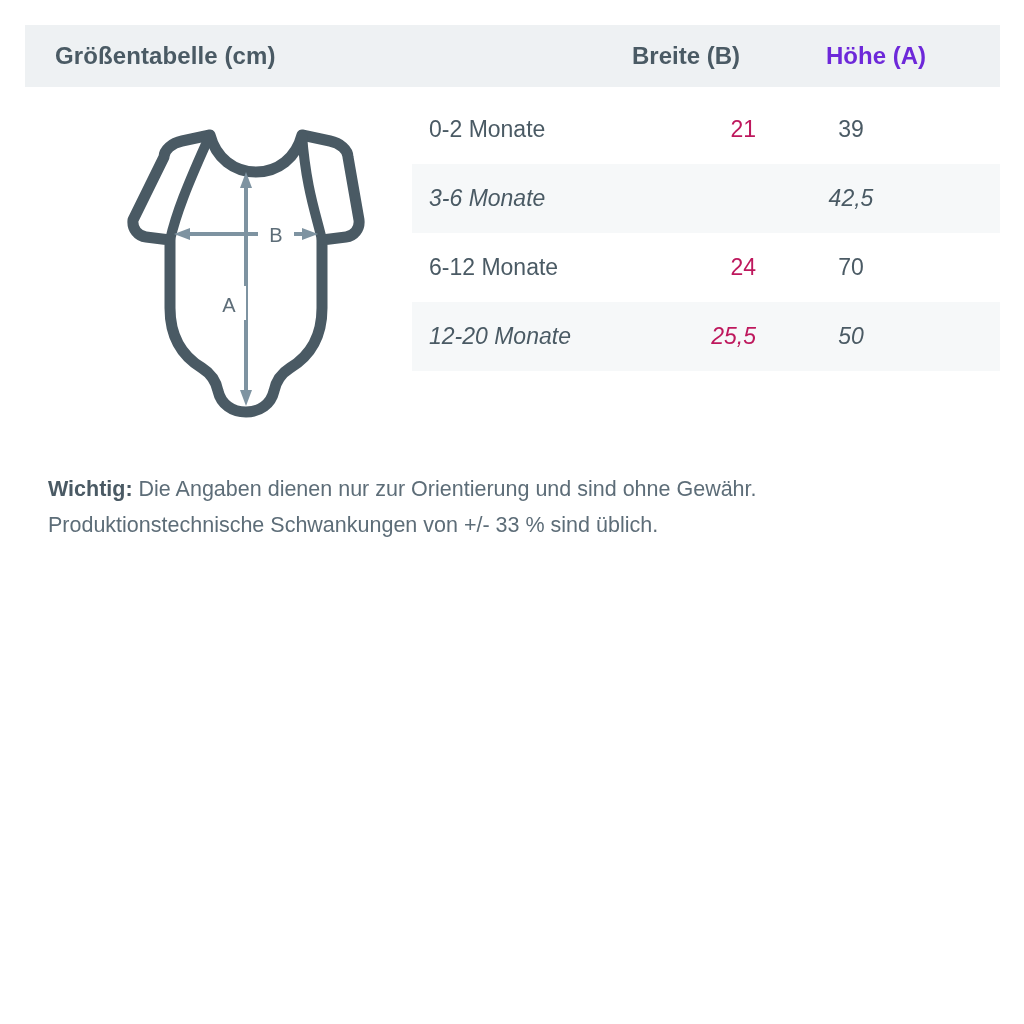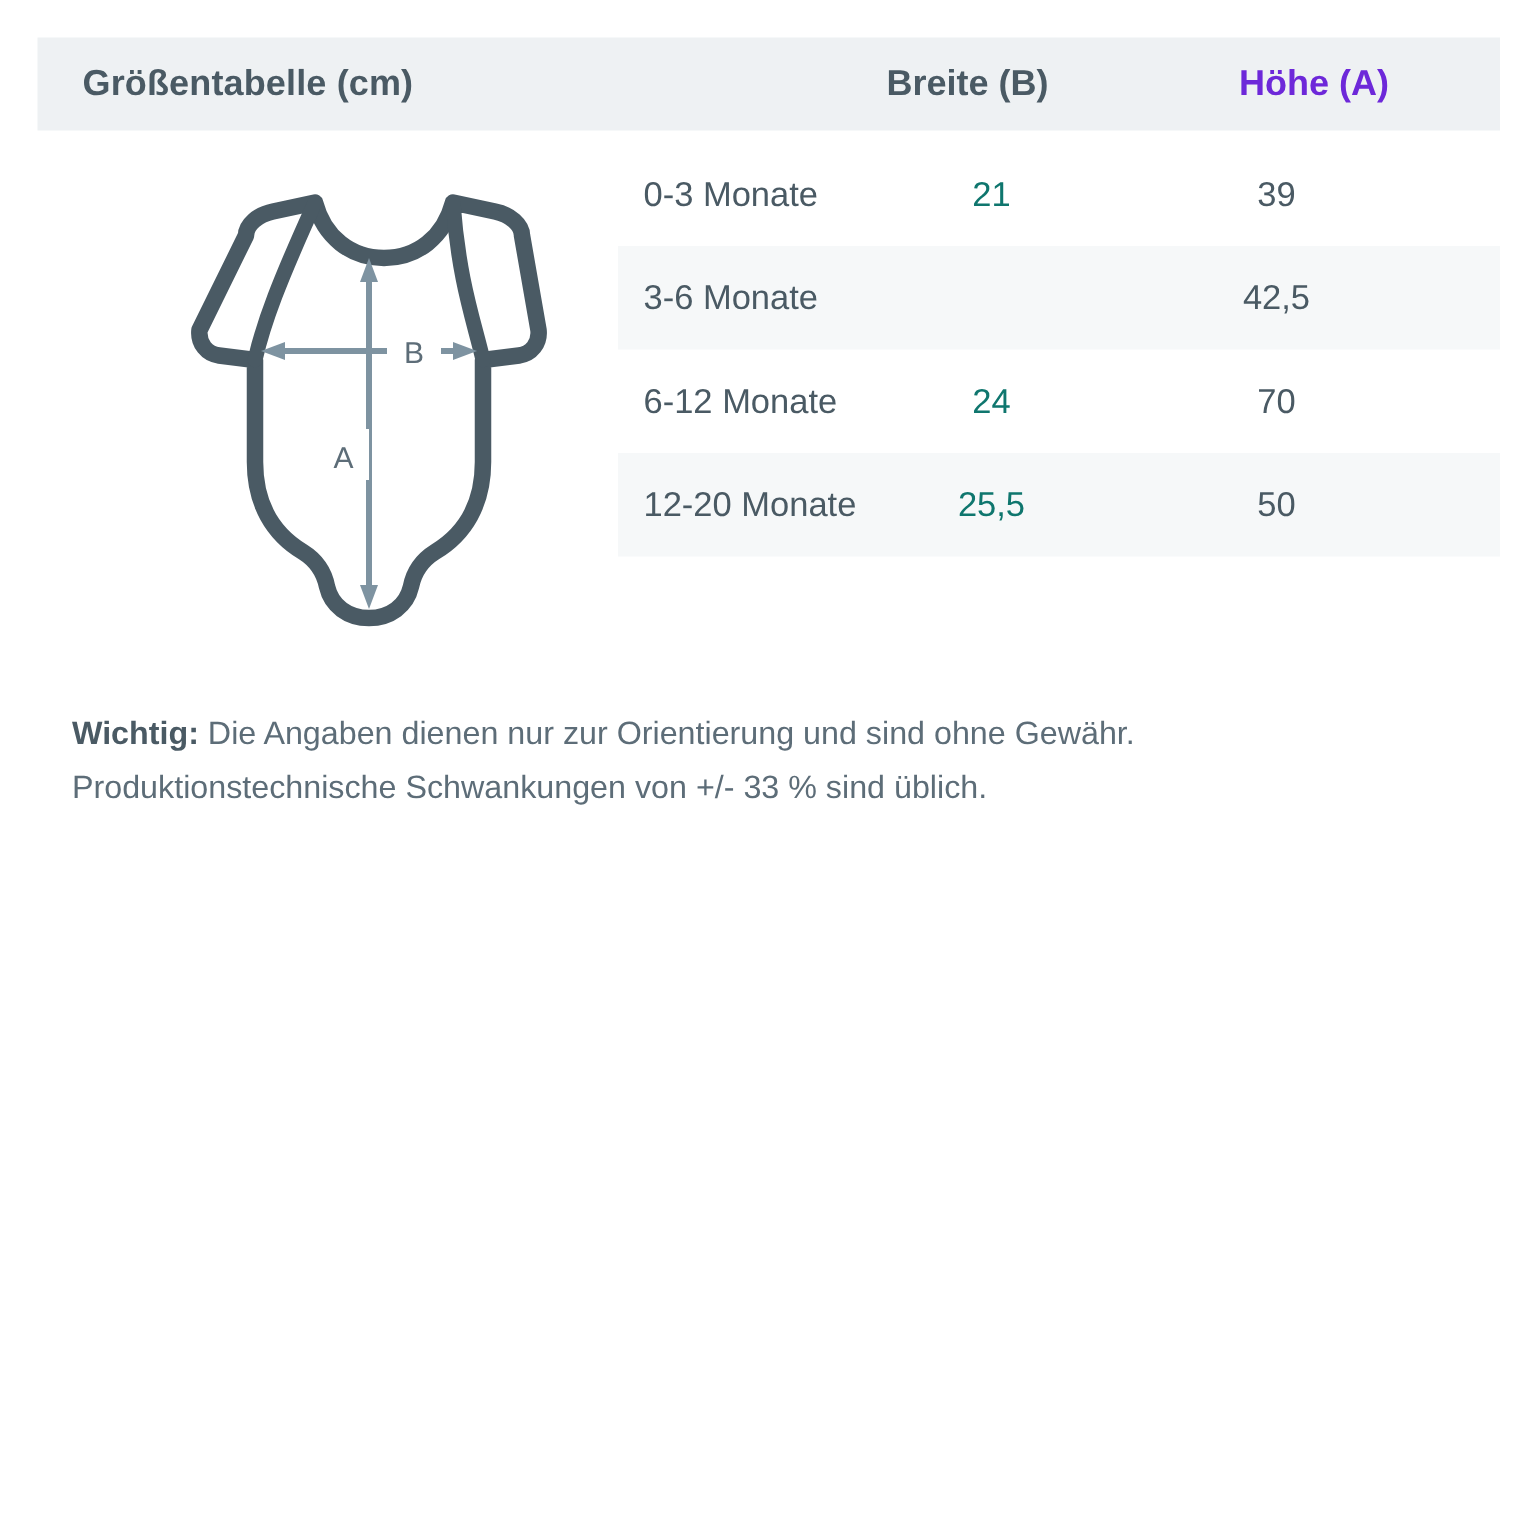--- a/index.html
+++ b/index.html
@@ -37,21 +37,21 @@
     left: 30px;
     font-size: 24px;
     font-weight: bold;
     color: #4a5a64;
     letter-spacing: 0.1px;
   }
   .header-col-b {
     position: absolute;
     left: 566px;
     width: 190px;
-    text-align: left;
+    text-align: center;
     font-size: 24px;
     font-weight: bold;
     color: #4a5a64;
   }
   .header-col-a {
     position: absolute;
     left: 756px;
     width: 190px;
     text-align: center;
     font-size: 24px;
@@ -67,34 +67,35 @@
     width: 588px;
   }
   .trow {
     height: 69px;
     display: flex;
     align-items: center;
     position: relative;
   }
   .trow.alt {
     background: #f6f8f9;
+    font-style: italic;
   }
   .cell-size {
     position: absolute;
     left: 17px;
     font-size: 23px;
     color: #4a5a64;
   }
   .cell-b {
     position: absolute;
     left: 154px;
     width: 190px;
-    text-align: center;
+    text-align: right;
     font-size: 23px;
-    color: #0f766e;
+    color: #be185d;
   }
   .cell-a {
     position: absolute;
     left: 344px;
     width: 190px;
     text-align: center;
     font-size: 23px;
     color: #4a5a64;
   }
 
@@ -181,21 +182,21 @@
       <rect x="198" y="108" width="36" height="32" fill="#ffffff"></rect>
       <text x="216" y="132" text-anchor="middle" font-family="Liberation Sans, sans-serif" font-size="20" fill="#5d6d78">B</text>
       <rect x="152" y="176" width="34" height="34" fill="#ffffff"></rect>
       <text x="169" y="202" text-anchor="middle" font-family="Liberation Sans, sans-serif" font-size="20" fill="#5d6d78">A</text>
     </svg>
   </div>
 
   <div class="table">
 
     <div class="trow">
-      <div class="cell-size">0-3 Monate</div>
+      <div class="cell-size">0-2 Monate</div>
       <div class="cell-b">21</div>
       <div class="cell-a">39</div>
     </div>
 
     <div class="trow alt">
       <div class="cell-size">3-6 Monate</div>
       <div class="cell-a">42,5</div>
     </div>
 
     <div class="trow">

